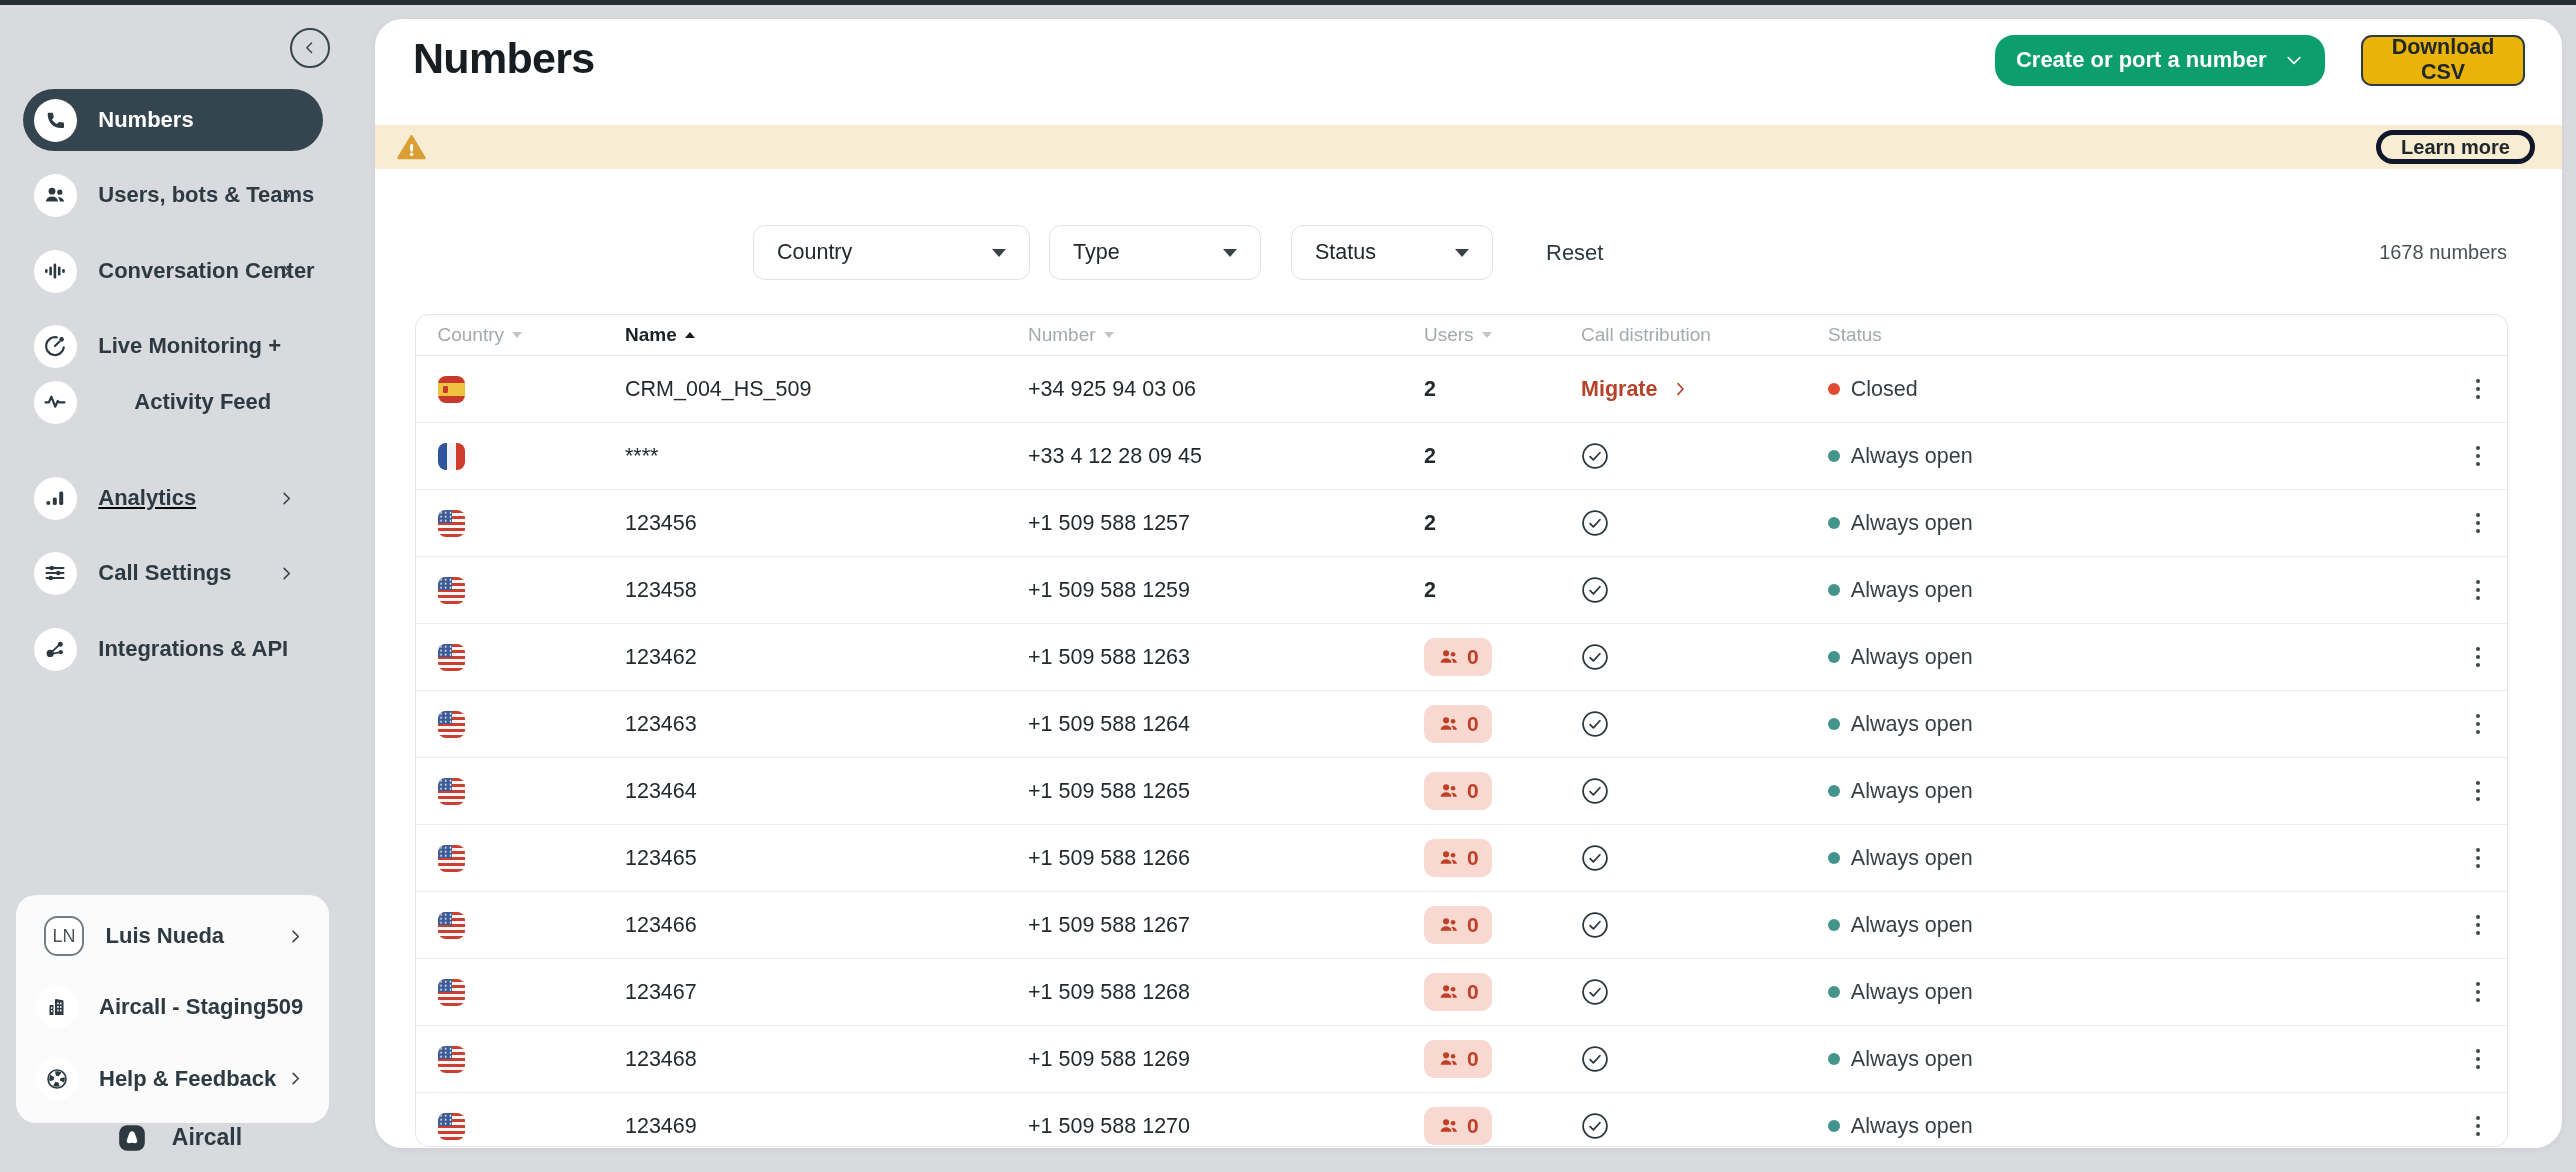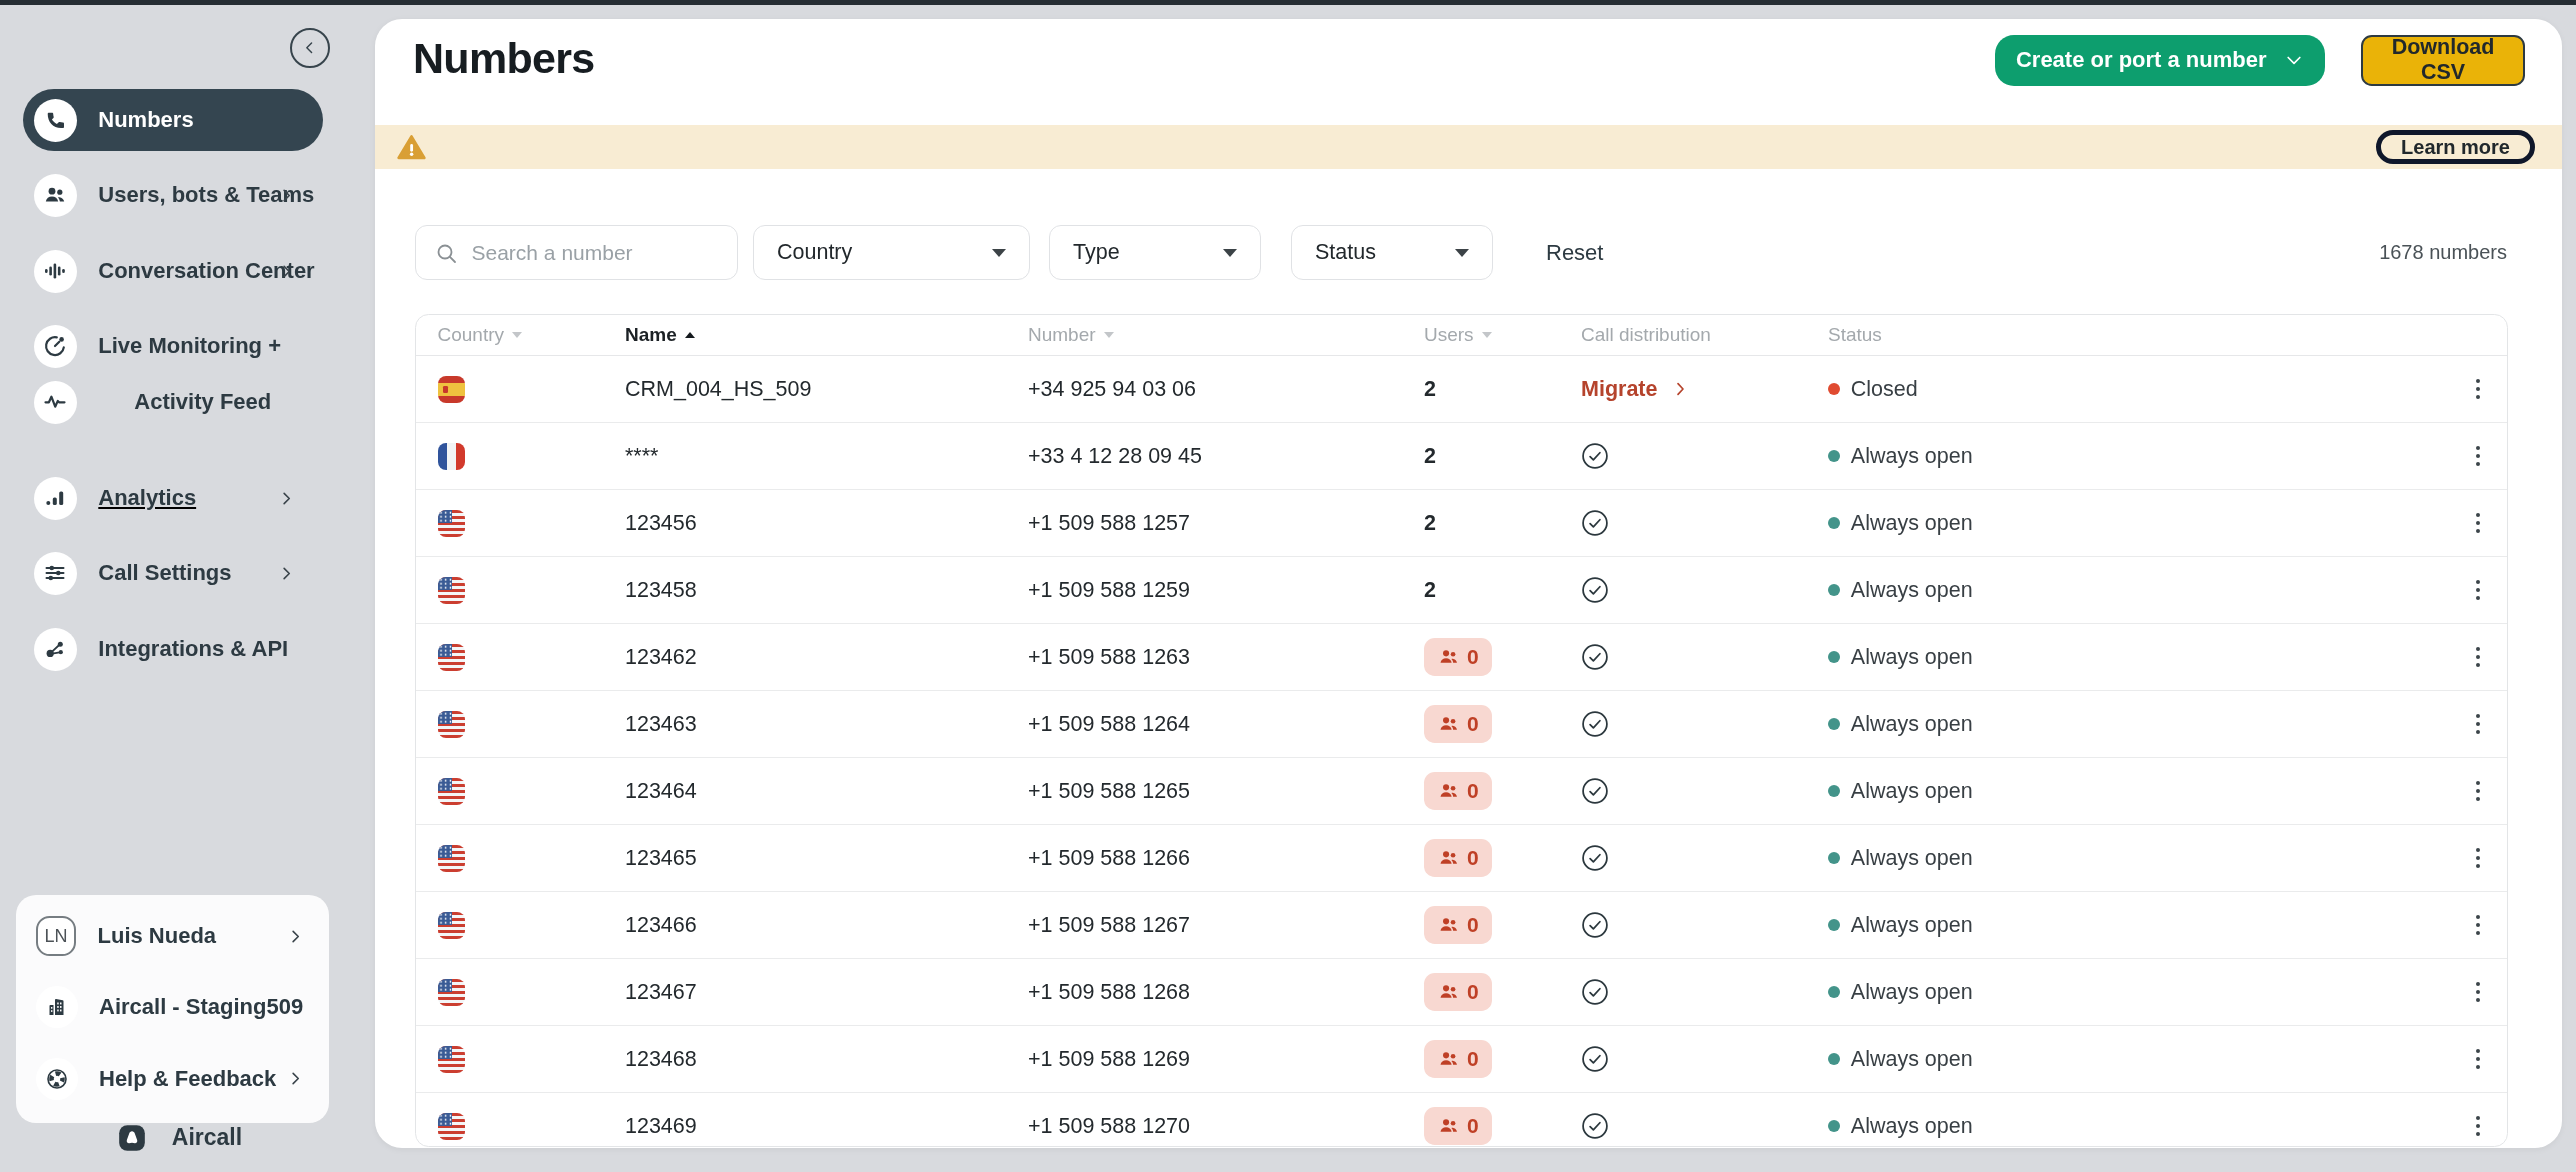--- a/index.html
+++ b/index.html
@@ -33,21 +33,21 @@
   .nav-item .chev svg{width:19px;height:19px;}
   .nav-item.active{background:#344550;}
   .nav-item.active .label{color:#ffffff;}
 
   .user-card{
     position:absolute;left:16px;top:895px;width:313px;height:228px;border-radius:20px;
     background:#fbfbfc;padding:8px 0;box-sizing:border-box;
   }
   .uc-row{position:relative;height:66px;margin-bottom:5.4px;display:flex;align-items:center;cursor:pointer;}
   .uc-row .avatar{
-    width:40px;height:40px;border-radius:13.5px;border:2px solid #767d82;margin-left:20px;
+    width:40px;height:40px;border-radius:13.5px;border:2px solid #767d82;margin-left:28px;
     display:flex;align-items:center;justify-content:center;font-size:18px;font-weight:500;color:#4c5257;
     box-sizing:border-box;background:#fff;flex:0 0 auto;
   }
   .uc-row .icon-circle{
     width:42px;height:42px;border-radius:50%;background:#ffffff;margin-left:19.5px;
     display:flex;align-items:center;justify-content:center;color:#2d3a42;flex:0 0 auto;
   }
   .uc-row .icon-circle svg{width:24px;height:24px;}
   .uc-row .label{margin-left:21.5px;font-size:22px;font-weight:600;color:#2d3a42;white-space:nowrap;}
   .uc-row .chev{position:absolute;right:24px;color:#39434a;display:flex;}
@@ -367,27 +367,20 @@
           <rect x="11" y="9.3" width="2.2" height="6" rx="1.1" fill="#fff"></rect>
           <circle cx="12.1" cy="17.2" r="1.35" fill="#fff"></circle>
         </svg>
     </span>
     <button class="btn-learn">
       <span>Learn more</span>
     </button>
   </div>
 
   <div class="filters">
-    <div class="search-box">
-      <svg viewBox="0 0 24 24" fill="none" stroke="currentColor" stroke-width="1.8" stroke-linecap="round">
-          <circle cx="11" cy="11" r="6.5"></circle>
-          <path d="M15.9 15.9L21 21"></path>
-        </svg>
-      <input type="text" placeholder="Search a number" style="">
-    </div>
     <div class="select sel-country">
       <span class="sel-label">Country</span>
       <span class="tri"></span>
     </div>
     <div class="select sel-type">
       <span class="sel-label">Type</span>
       <span class="tri"></span>
     </div>
     <div class="select sel-status">
       <span class="sel-label">Status</span>

